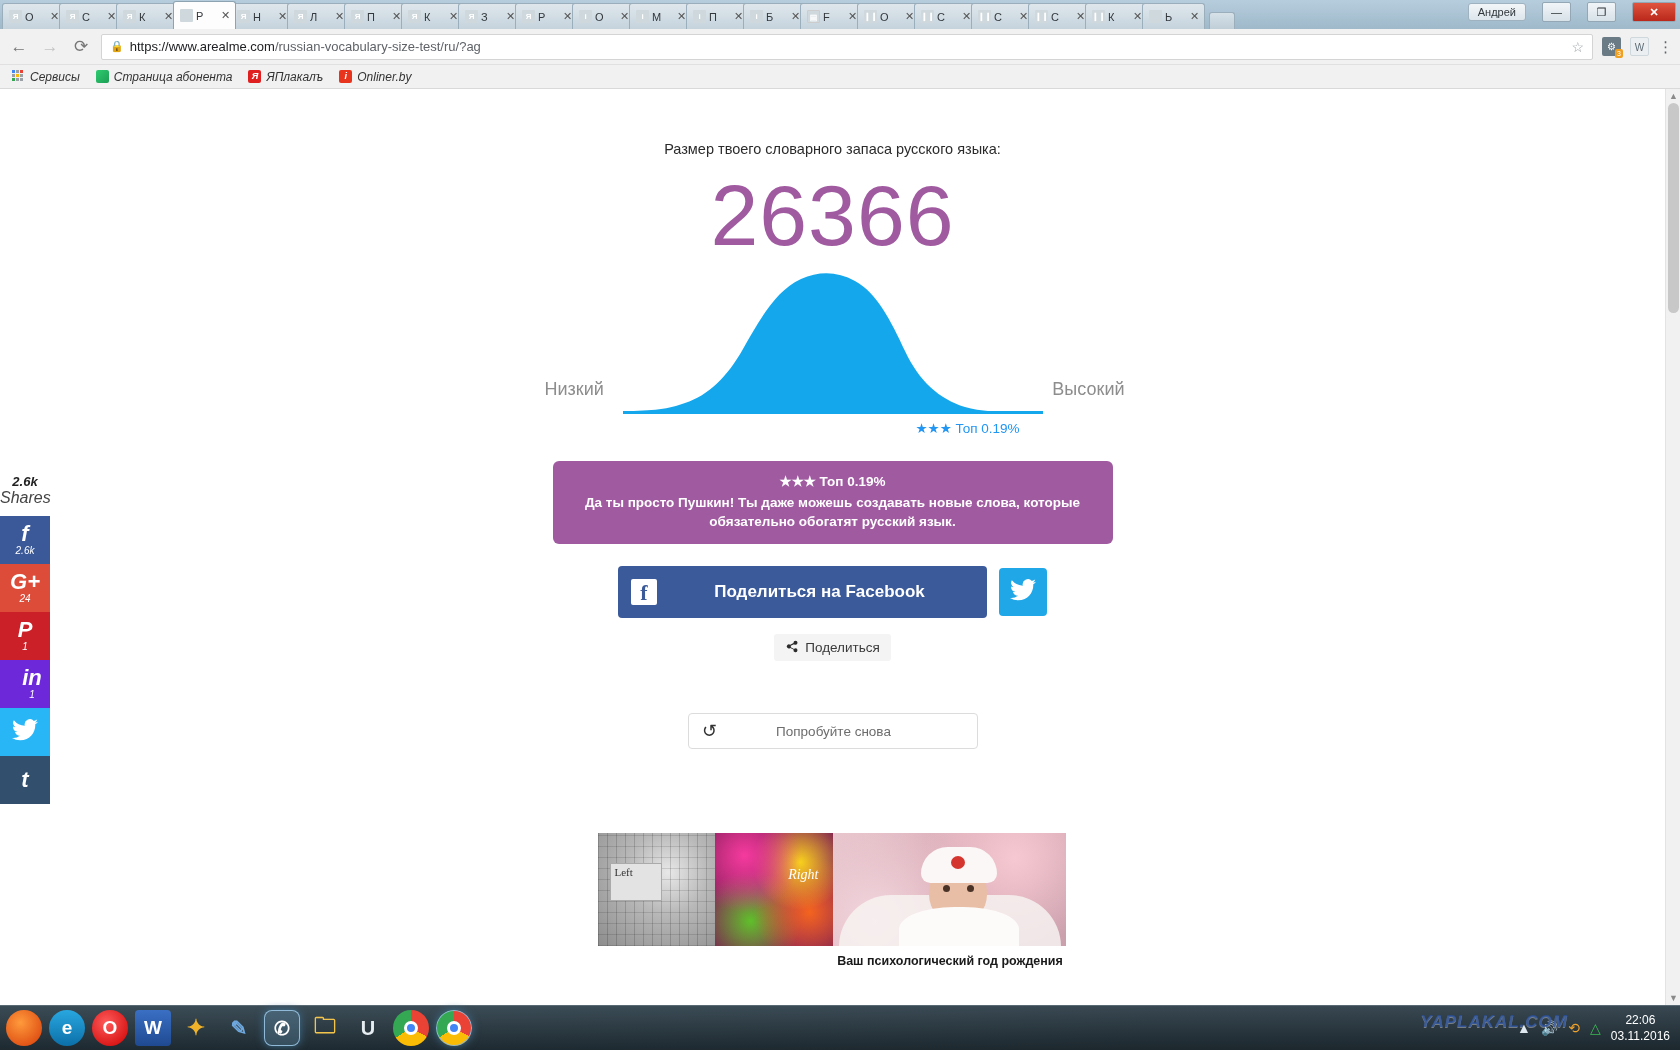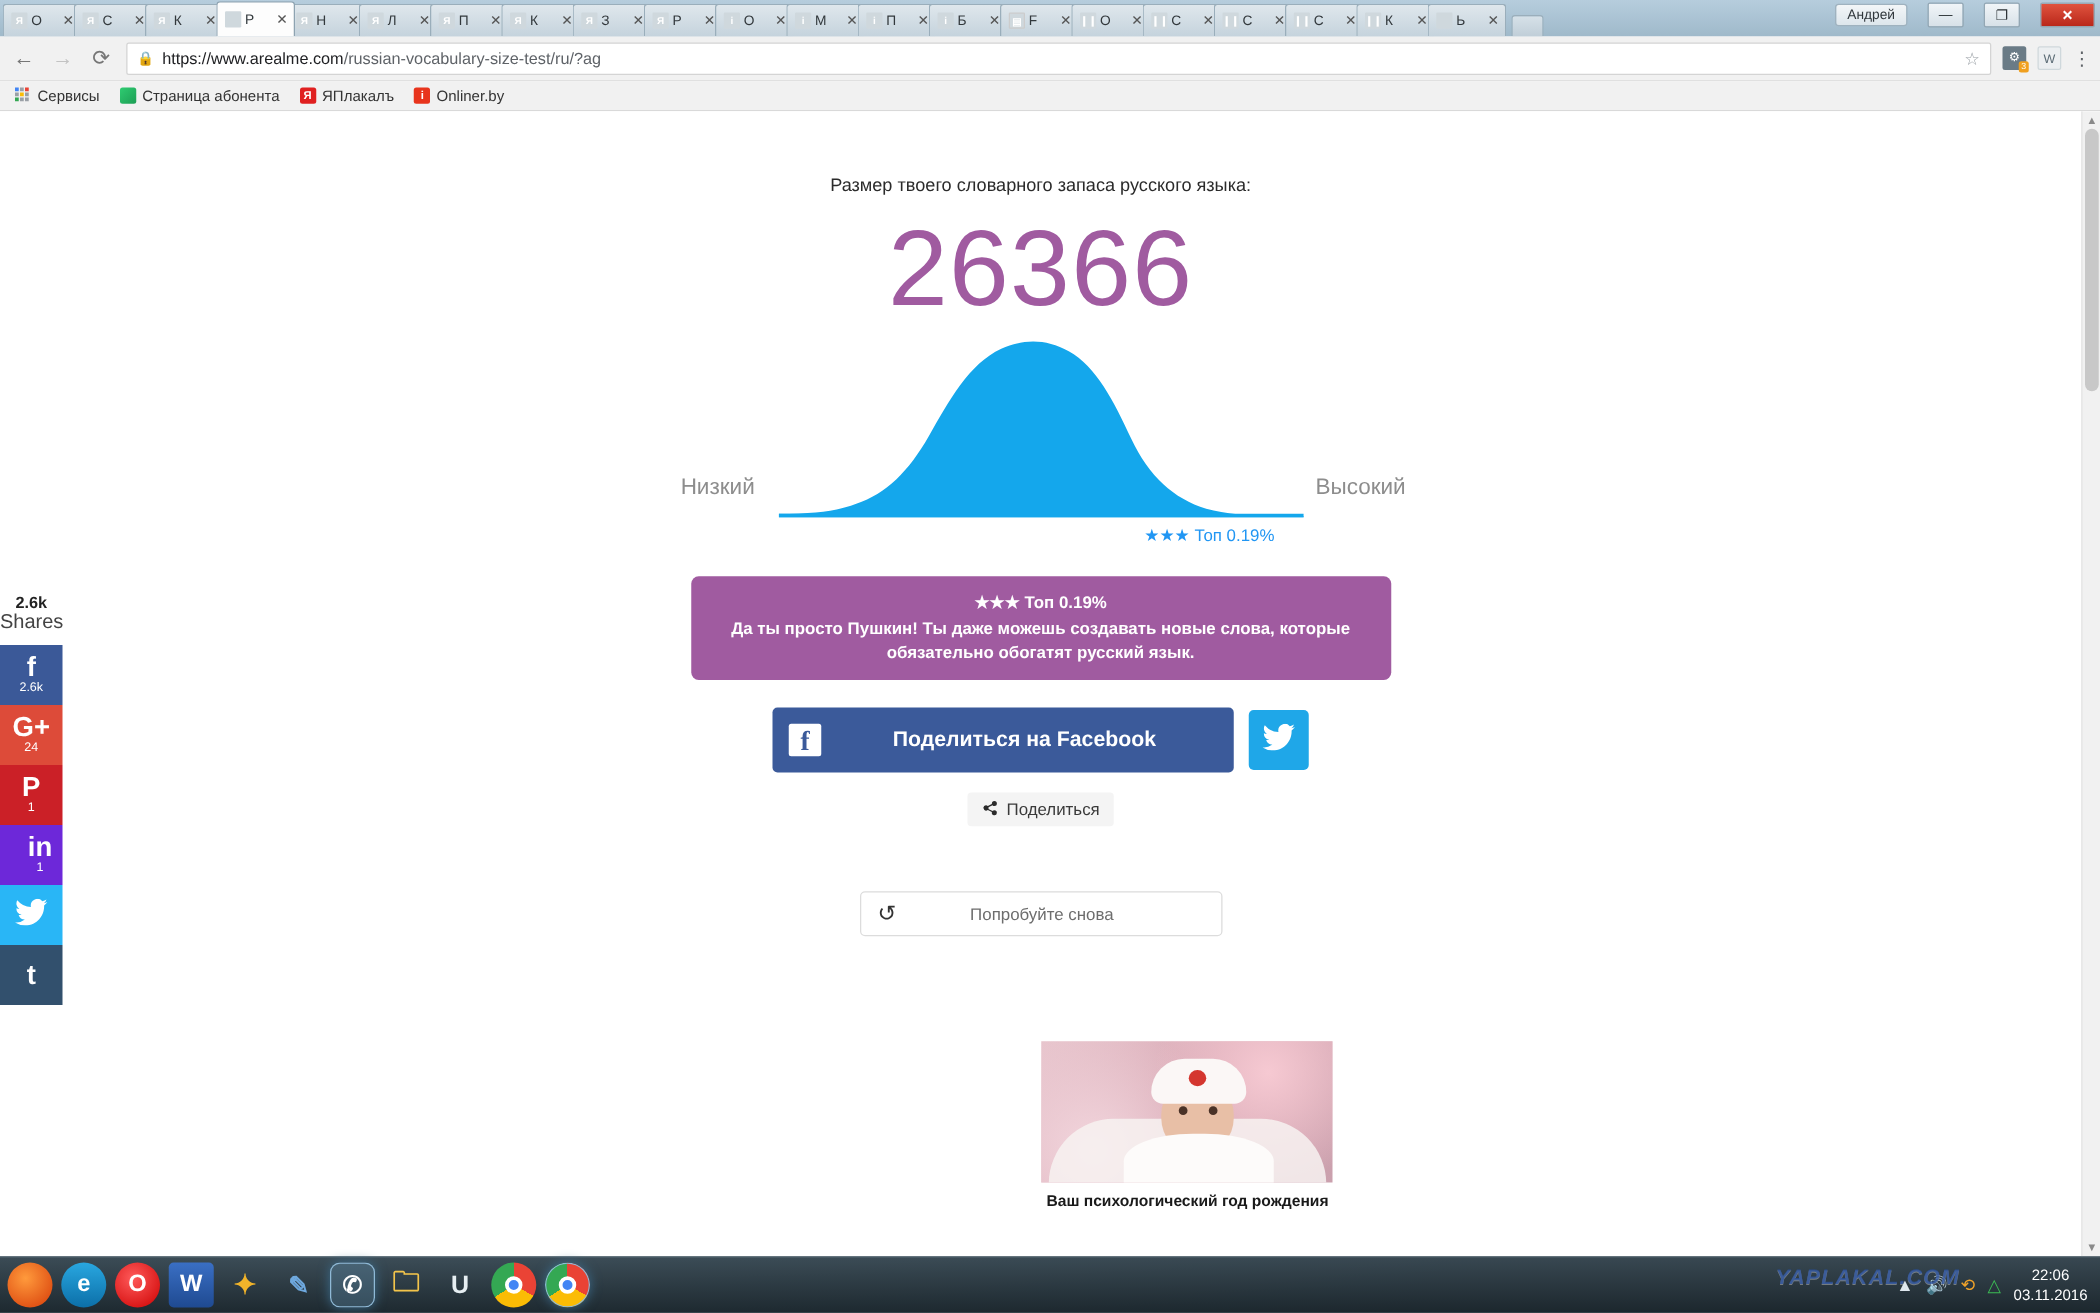--- a/index.html
+++ b/index.html
@@ -118,21 +118,21 @@
   .ext-a { background: #6a7b86; }
   .ext-b { background: #eceff1; color: #5b6b75; border: 1px solid #cfd8dc; }
   .ext-badge { position: absolute; right: -2px; bottom: -2px;
     background: #f0a020; color: #fff; font-size: 7px; padding: 0 2px;
     border-radius: 2px; line-height: 9px; }
   .kebab { color: #5f6368; font-size: 15px; letter-spacing: 1px; width: 14px; text-align: center;}
 
   
   .bookmarks {
     height: 24px; background: #f1f1f1; border-bottom: 1px solid #d9d9d9;
-    display: flex; padding: 0 12px; gap: 16px;
+    display: flex; padding: 0 12px; gap: 16px; font-style: italic;
   }
   .bm { display: flex; align-items: center; gap: 5px; font-size: 12px; color: #333; }
   .bm .bmicon {
     width: 13px; height: 13px; border-radius: 2px;
     font-size: 9px; line-height: 13px; text-align: center; color: #fff; font-weight: bold;
   }
   .apps-grid { width: 13px; height: 13px; display: grid;
     grid-template-columns: repeat(3, 3px); grid-template-rows: repeat(3, 3px);
     gap: 1px; }
   .apps-grid i { display: block; width: 3px; height: 3px; background: #9aa0a6; }
@@ -156,20 +156,21 @@
   .scroll-thumb {
     position: absolute; top: 14px; left: 2px; width: 11px; height: 210px;
     background: #c8c8c8; border-radius: 6px;
   }
   .scroll-arrow { position:absolute; left:3px; font-size:9px; color:#8a8a8a; }
 
   
   .rail {
     position: absolute; left: 0; top: 385px; width: 50px;
     text-align: center;
+    font-style: italic;
   }
   .rail-count { font-size: 13px; font-weight: bold; color: #222; line-height: 15px; }
   .rail-label { font-size: 16px; color: #444; margin-bottom: 9px; }
   .rail-btn {
     width: 50px; height: 48px; position: relative;
     display: flex; flex-direction: column; align-items: center; justify-content: center;
     color: #fff;
   }
   .rail-btn .gl { font-size: 22px; font-weight: bold; line-height: 22px; }
   .rail-btn .cnt { font-size: 10px; line-height: 12px; }
@@ -624,20 +625,28 @@
           <span>Поделиться</span>
         </div>
 
         <div class="retry">
           <span class="ricon">↺</span>
           <span class="rlabel">Попробуйте снова</span>
         </div>
 
         <div class="cards">
           <div class="card">
+            <div class="card-img">
+              <div class="brain-left">
+                <div class="lw">Left</div>
+              </div>
+              <div class="brain-right">
+                <div class="rw">Right</div>
+              </div>
+            </div>
           </div>
           <div class="card card2">
             <div class="card-img">
               <div class="baby">
                 <div class="blanket"></div>
                 <div class="head"></div>
                 <div class="eye l"></div>
                 <div class="eye r"></div>
                 <div class="cap"></div>
                 <div class="body"></div>

